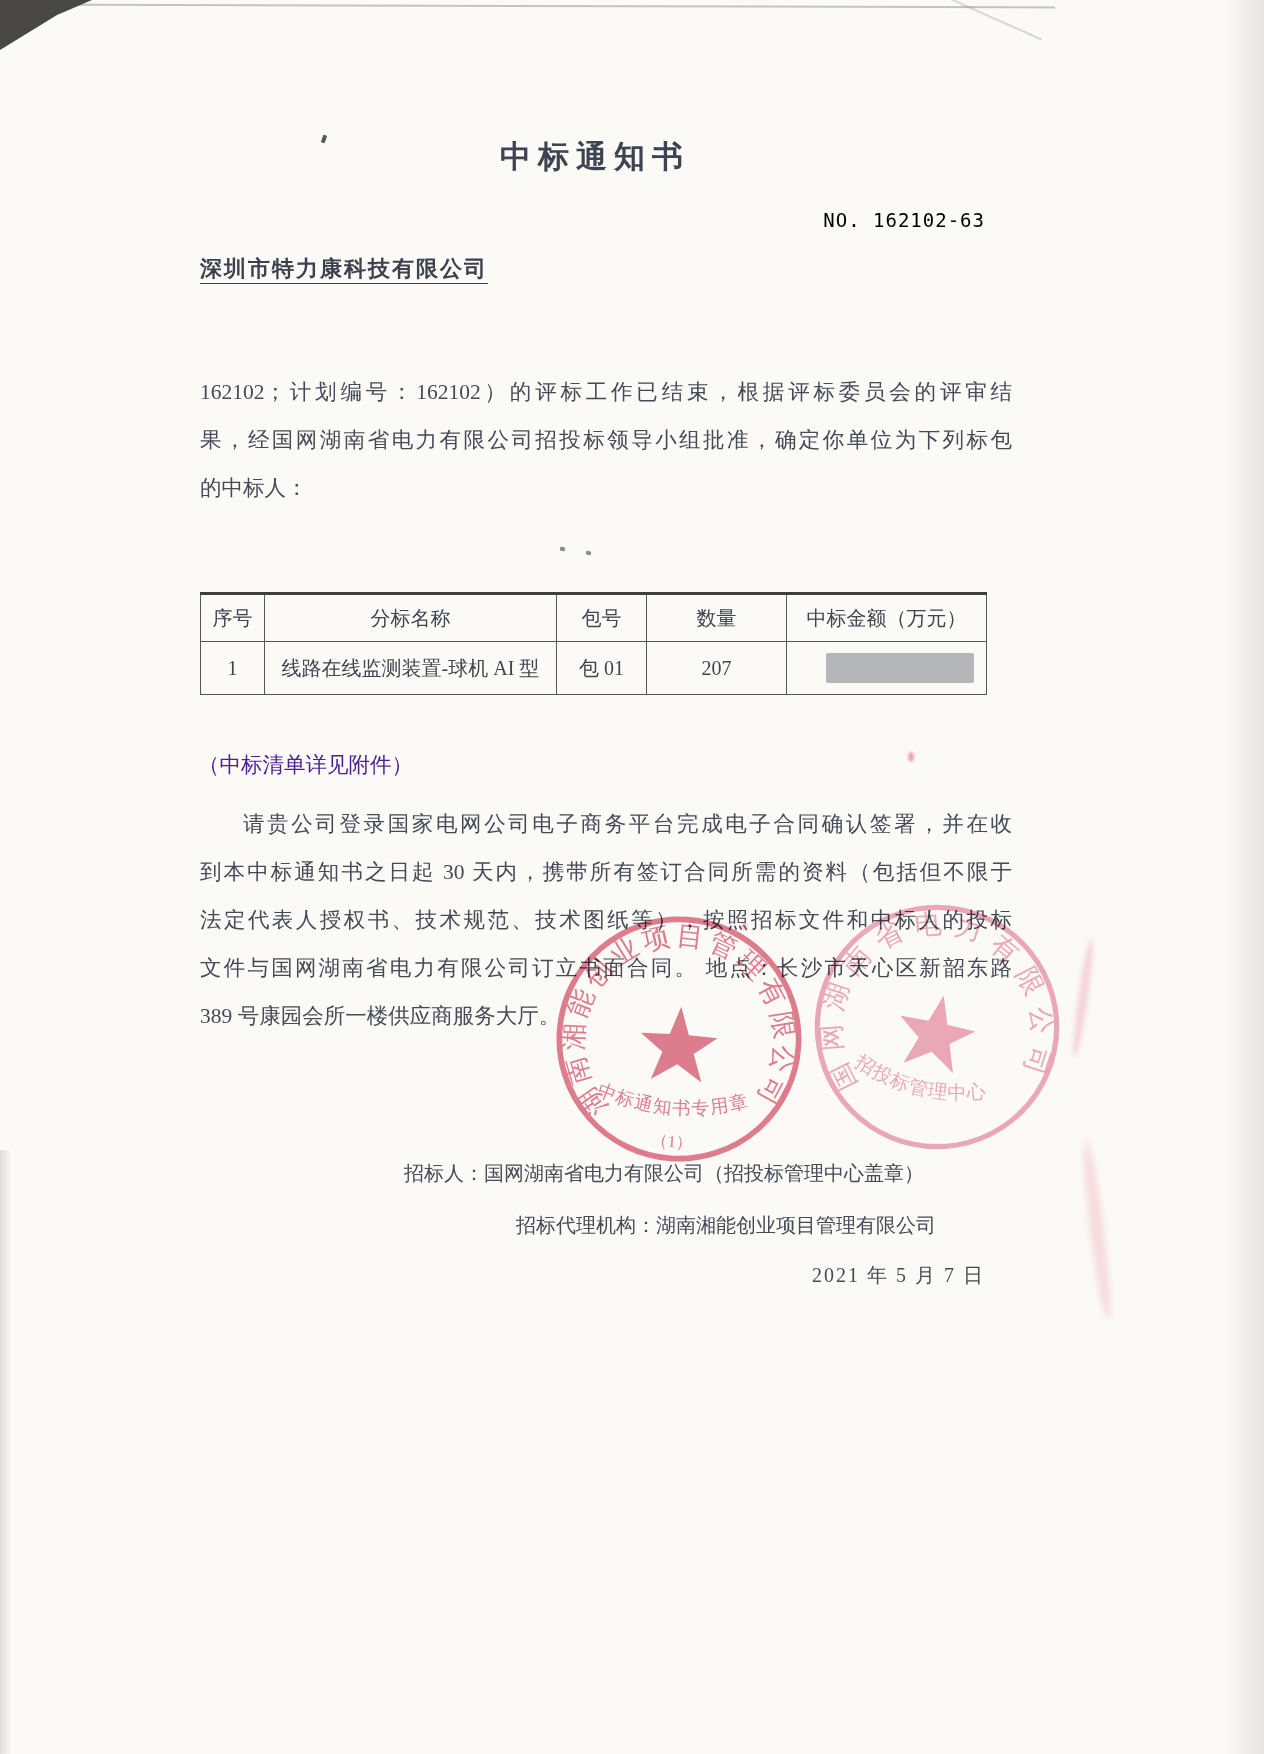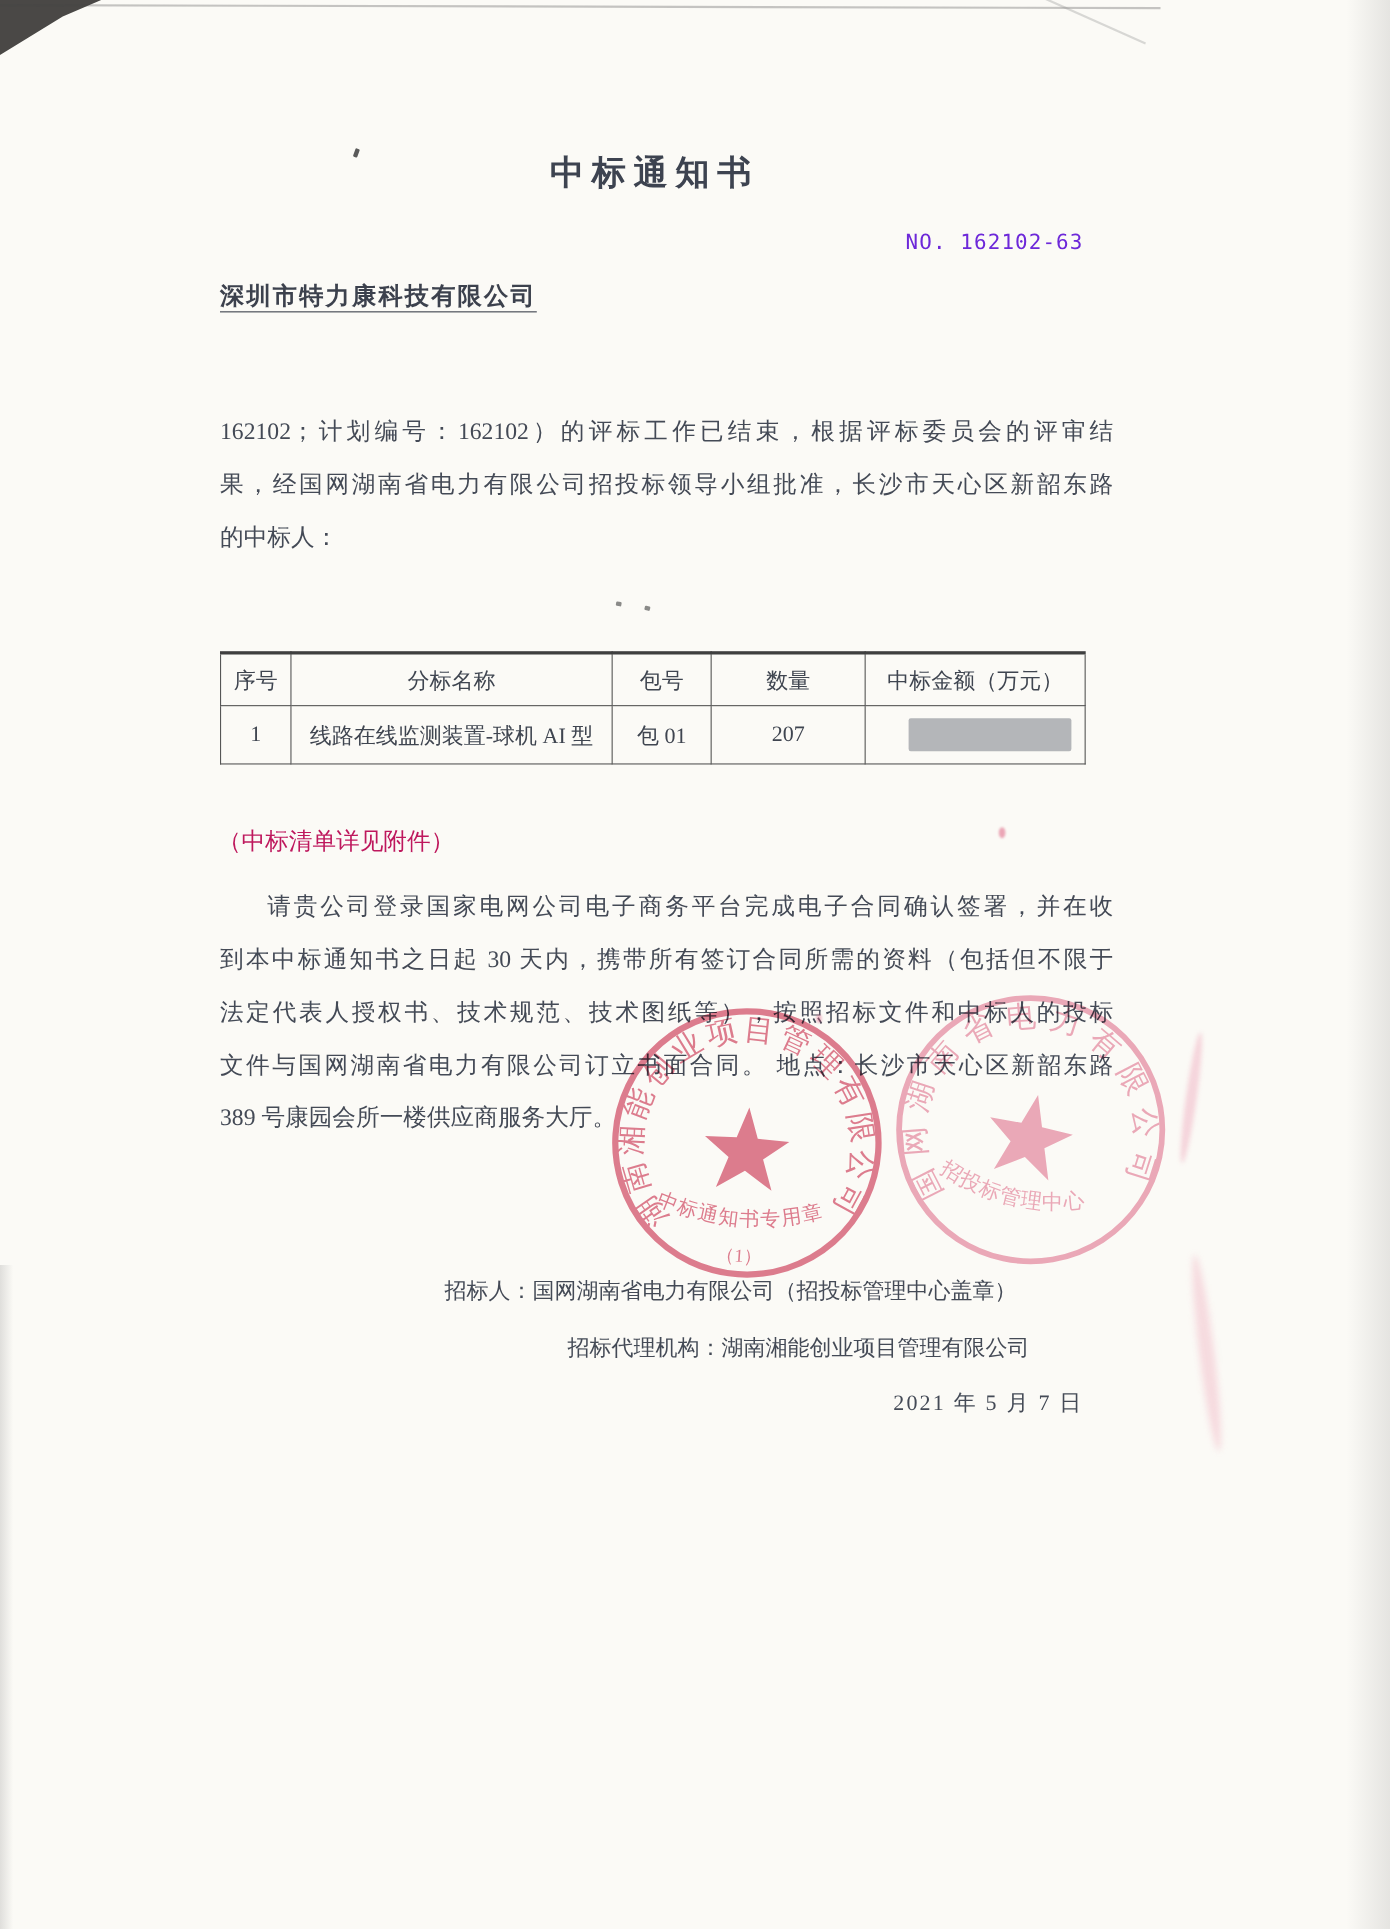--- a/index.html
+++ b/index.html
@@ -18,21 +18,21 @@
   .title {
     position: absolute; top: 136px; left: 0; right: 74px;
     text-align: center;
     font-size: 31px; font-weight: 600; letter-spacing: 7px;
     color: #3d4350;
   }
   .doc-number {
     position: absolute; top: 209px; left: 0; width: 985px;
     text-align: right;
     font-family: "DejaVu Sans Mono", "Liberation Mono", monospace;
-    font-size: 19px; letter-spacing: 1px; color: #6d28d9;
+    font-size: 19px; letter-spacing: 1px; color: #000000;
   }
   .recipient {
     position: absolute; top: 254px; left: 200px;
     font-size: 22px; font-weight: 700; letter-spacing: 2px;
     color: #3c414d;
     text-decoration: underline;
     text-underline-offset: 7px;
     text-decoration-thickness: 1px;
   }
   .para {
@@ -40,21 +40,21 @@
     font-size: 21.5px; line-height: 48px; color: #444a56;
   }
   #para1 { top: 368px; }
   #para2 { top: 800px; }
   .line { display: block; }
   .line.fill { text-align: justify; text-align-last: justify; }
   .line.indent { text-indent: 2em; }
 
   .attachment-note {
     position: absolute; top: 750px; left: 198px;
-    font-size: 21.5px; color: #be185d;
+    font-size: 21.5px; color: #4c1d95;
   }
 
   
   .table-wrap { position: absolute; top: 592px; left: 200px; }
   table.award {
     border-collapse: collapse; table-layout: fixed;
     width: 786px; font-size: 20px; color: #3f4550;
   }
   table.award th, table.award td {
     border: 1.5px solid #565656;
@@ -135,21 +135,21 @@
   <div class="speck" id="speck-1"></div>
   <div class="speck" id="speck-2"></div>
   <div class="speck" id="speck-3"></div>
 
   <div class="title">中标通知书</div>
   <div class="doc-number">NO. 162102-63</div>
   <div class="recipient">深圳市特力康科技有限公司</div>
 
   <div class="para" id="para1">
     <span class="line fill">162102；计划编号：162102）的评标工作已结束，根据评标委员会的评审结</span>
-    <span class="line fill">果，经国网湖南省电力有限公司招投标领导小组批准，长沙市天心区新韶东路</span>
+    <span class="line fill">果，经国网湖南省电力有限公司招投标领导小组批准，确定你单位为下列标包</span>
     <span class="line">的中标人：</span>
   </div>
 
   <div class="table-wrap">
     <table class="award">
       <colgroup>
         <col style="width:64px">
           <col style="width:292px">
           <col style="width:90px">
           <col style="width:140px">

